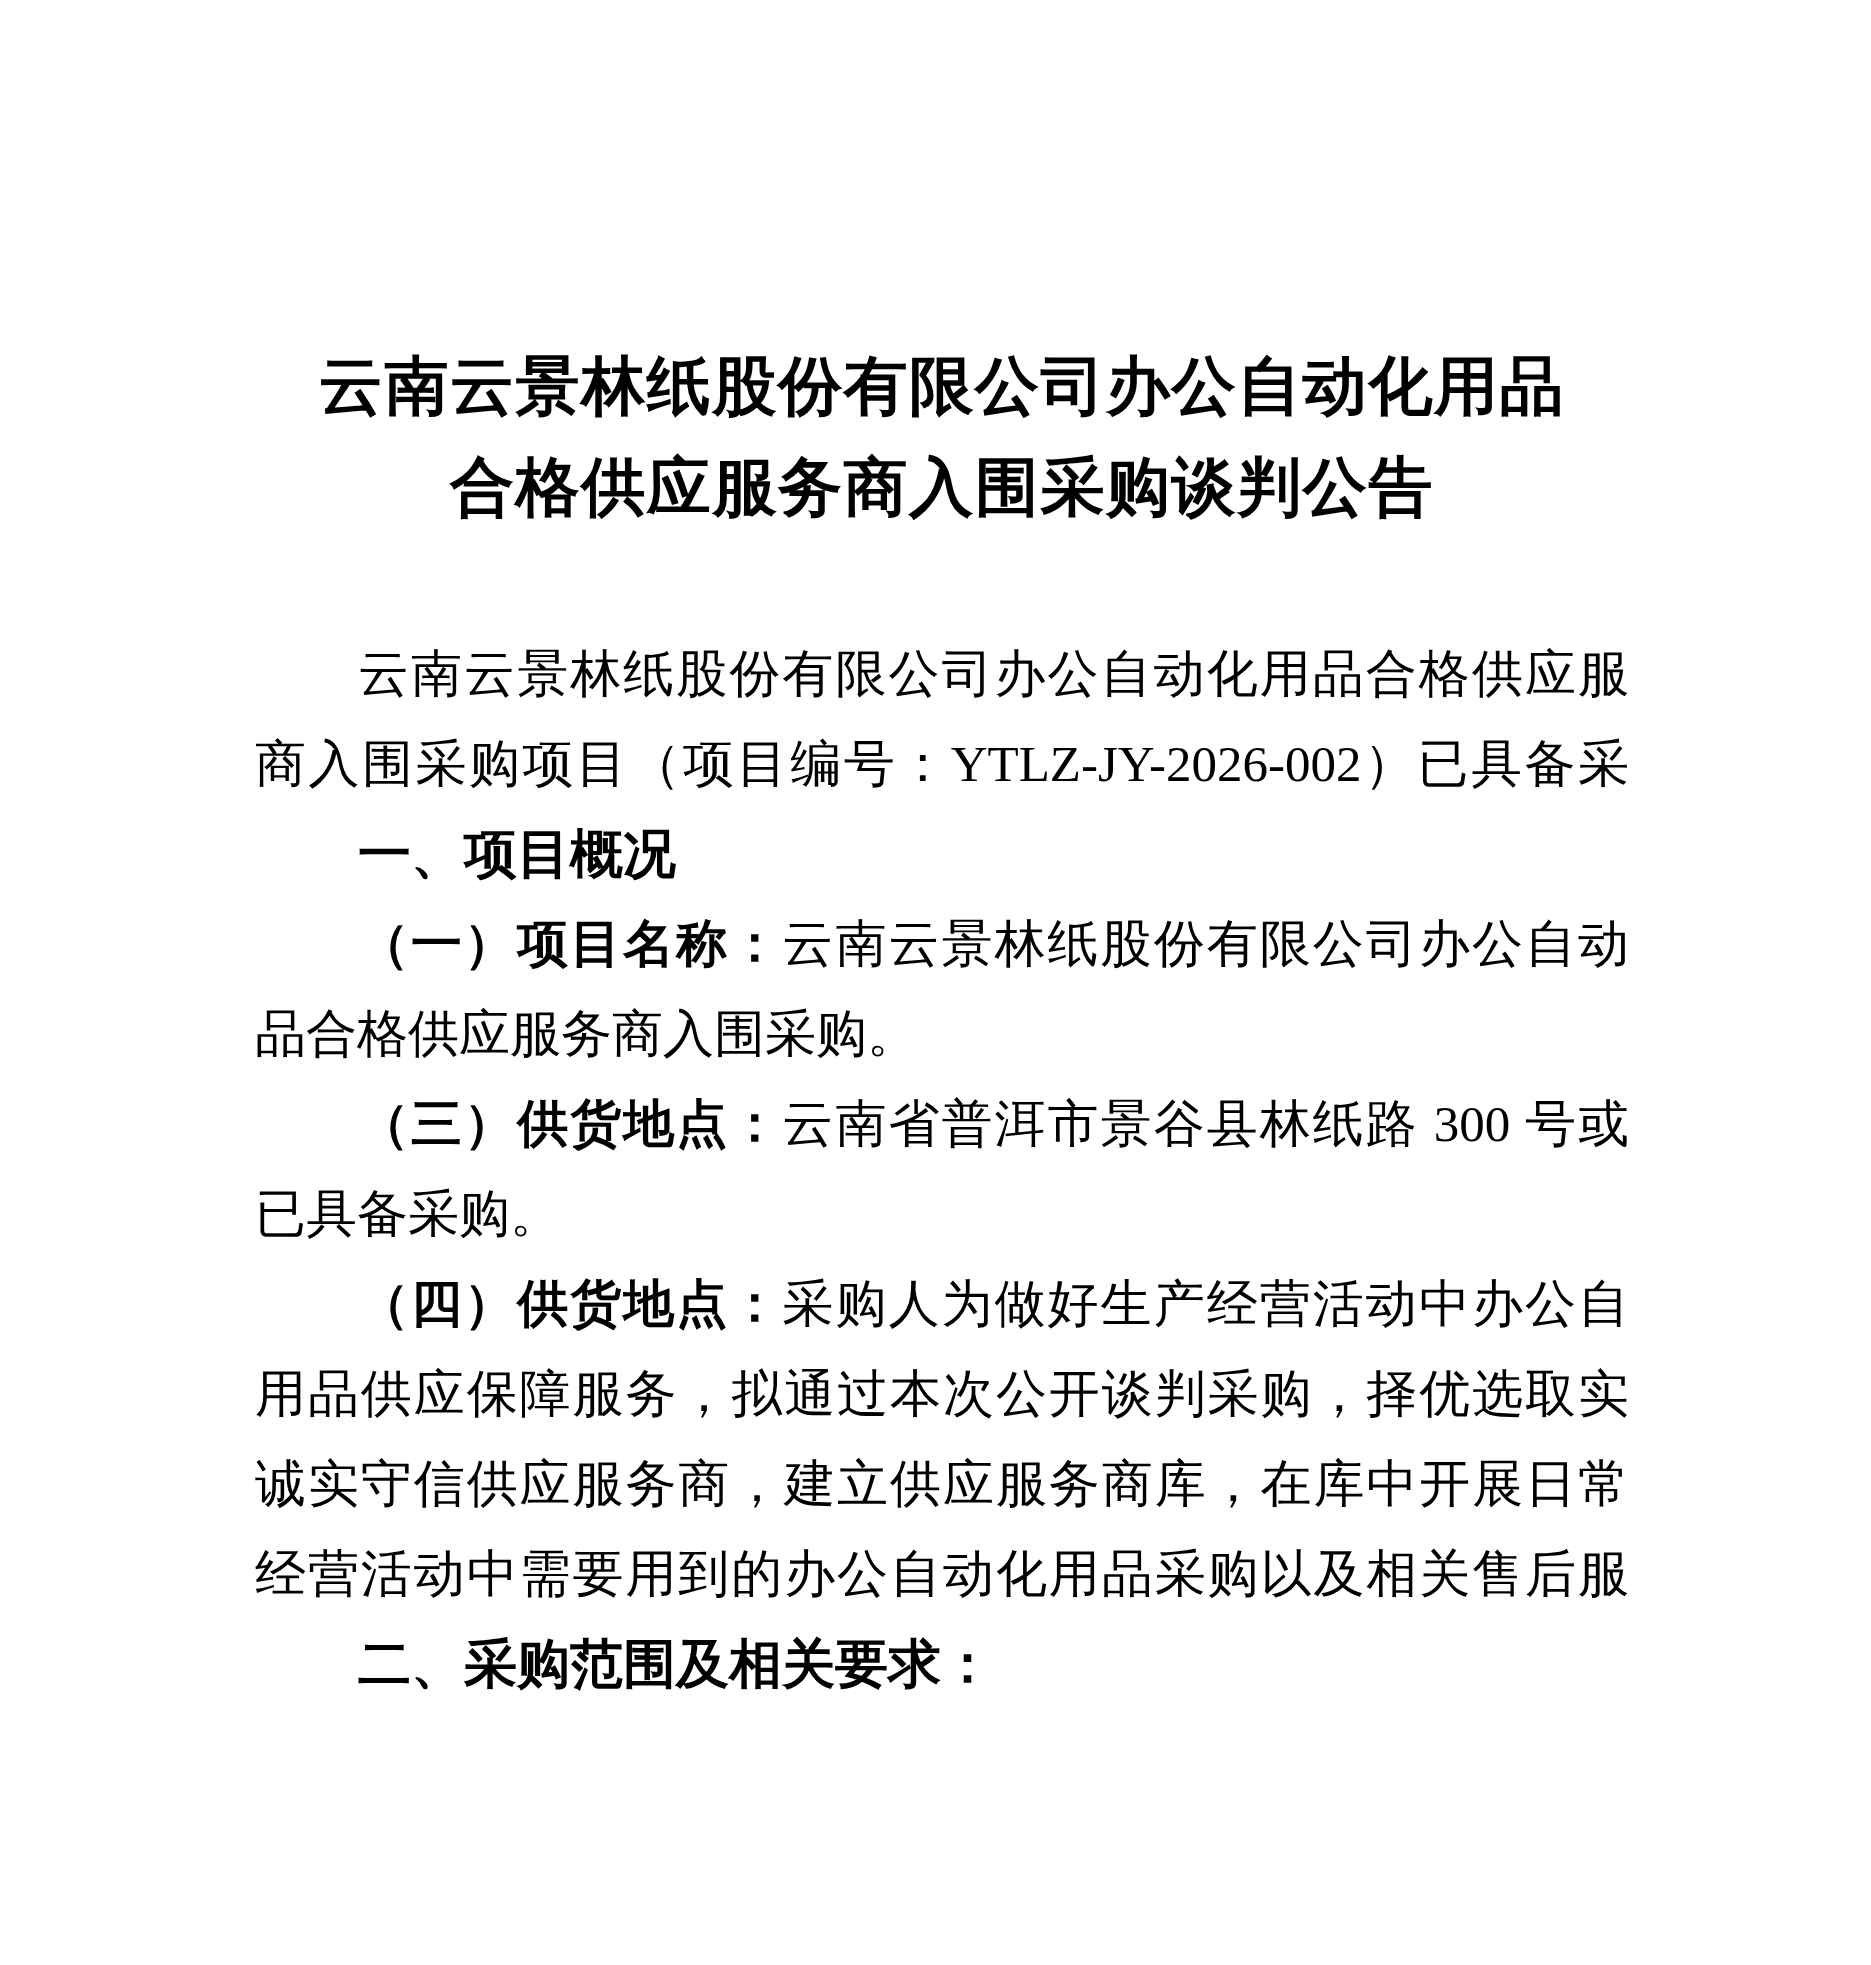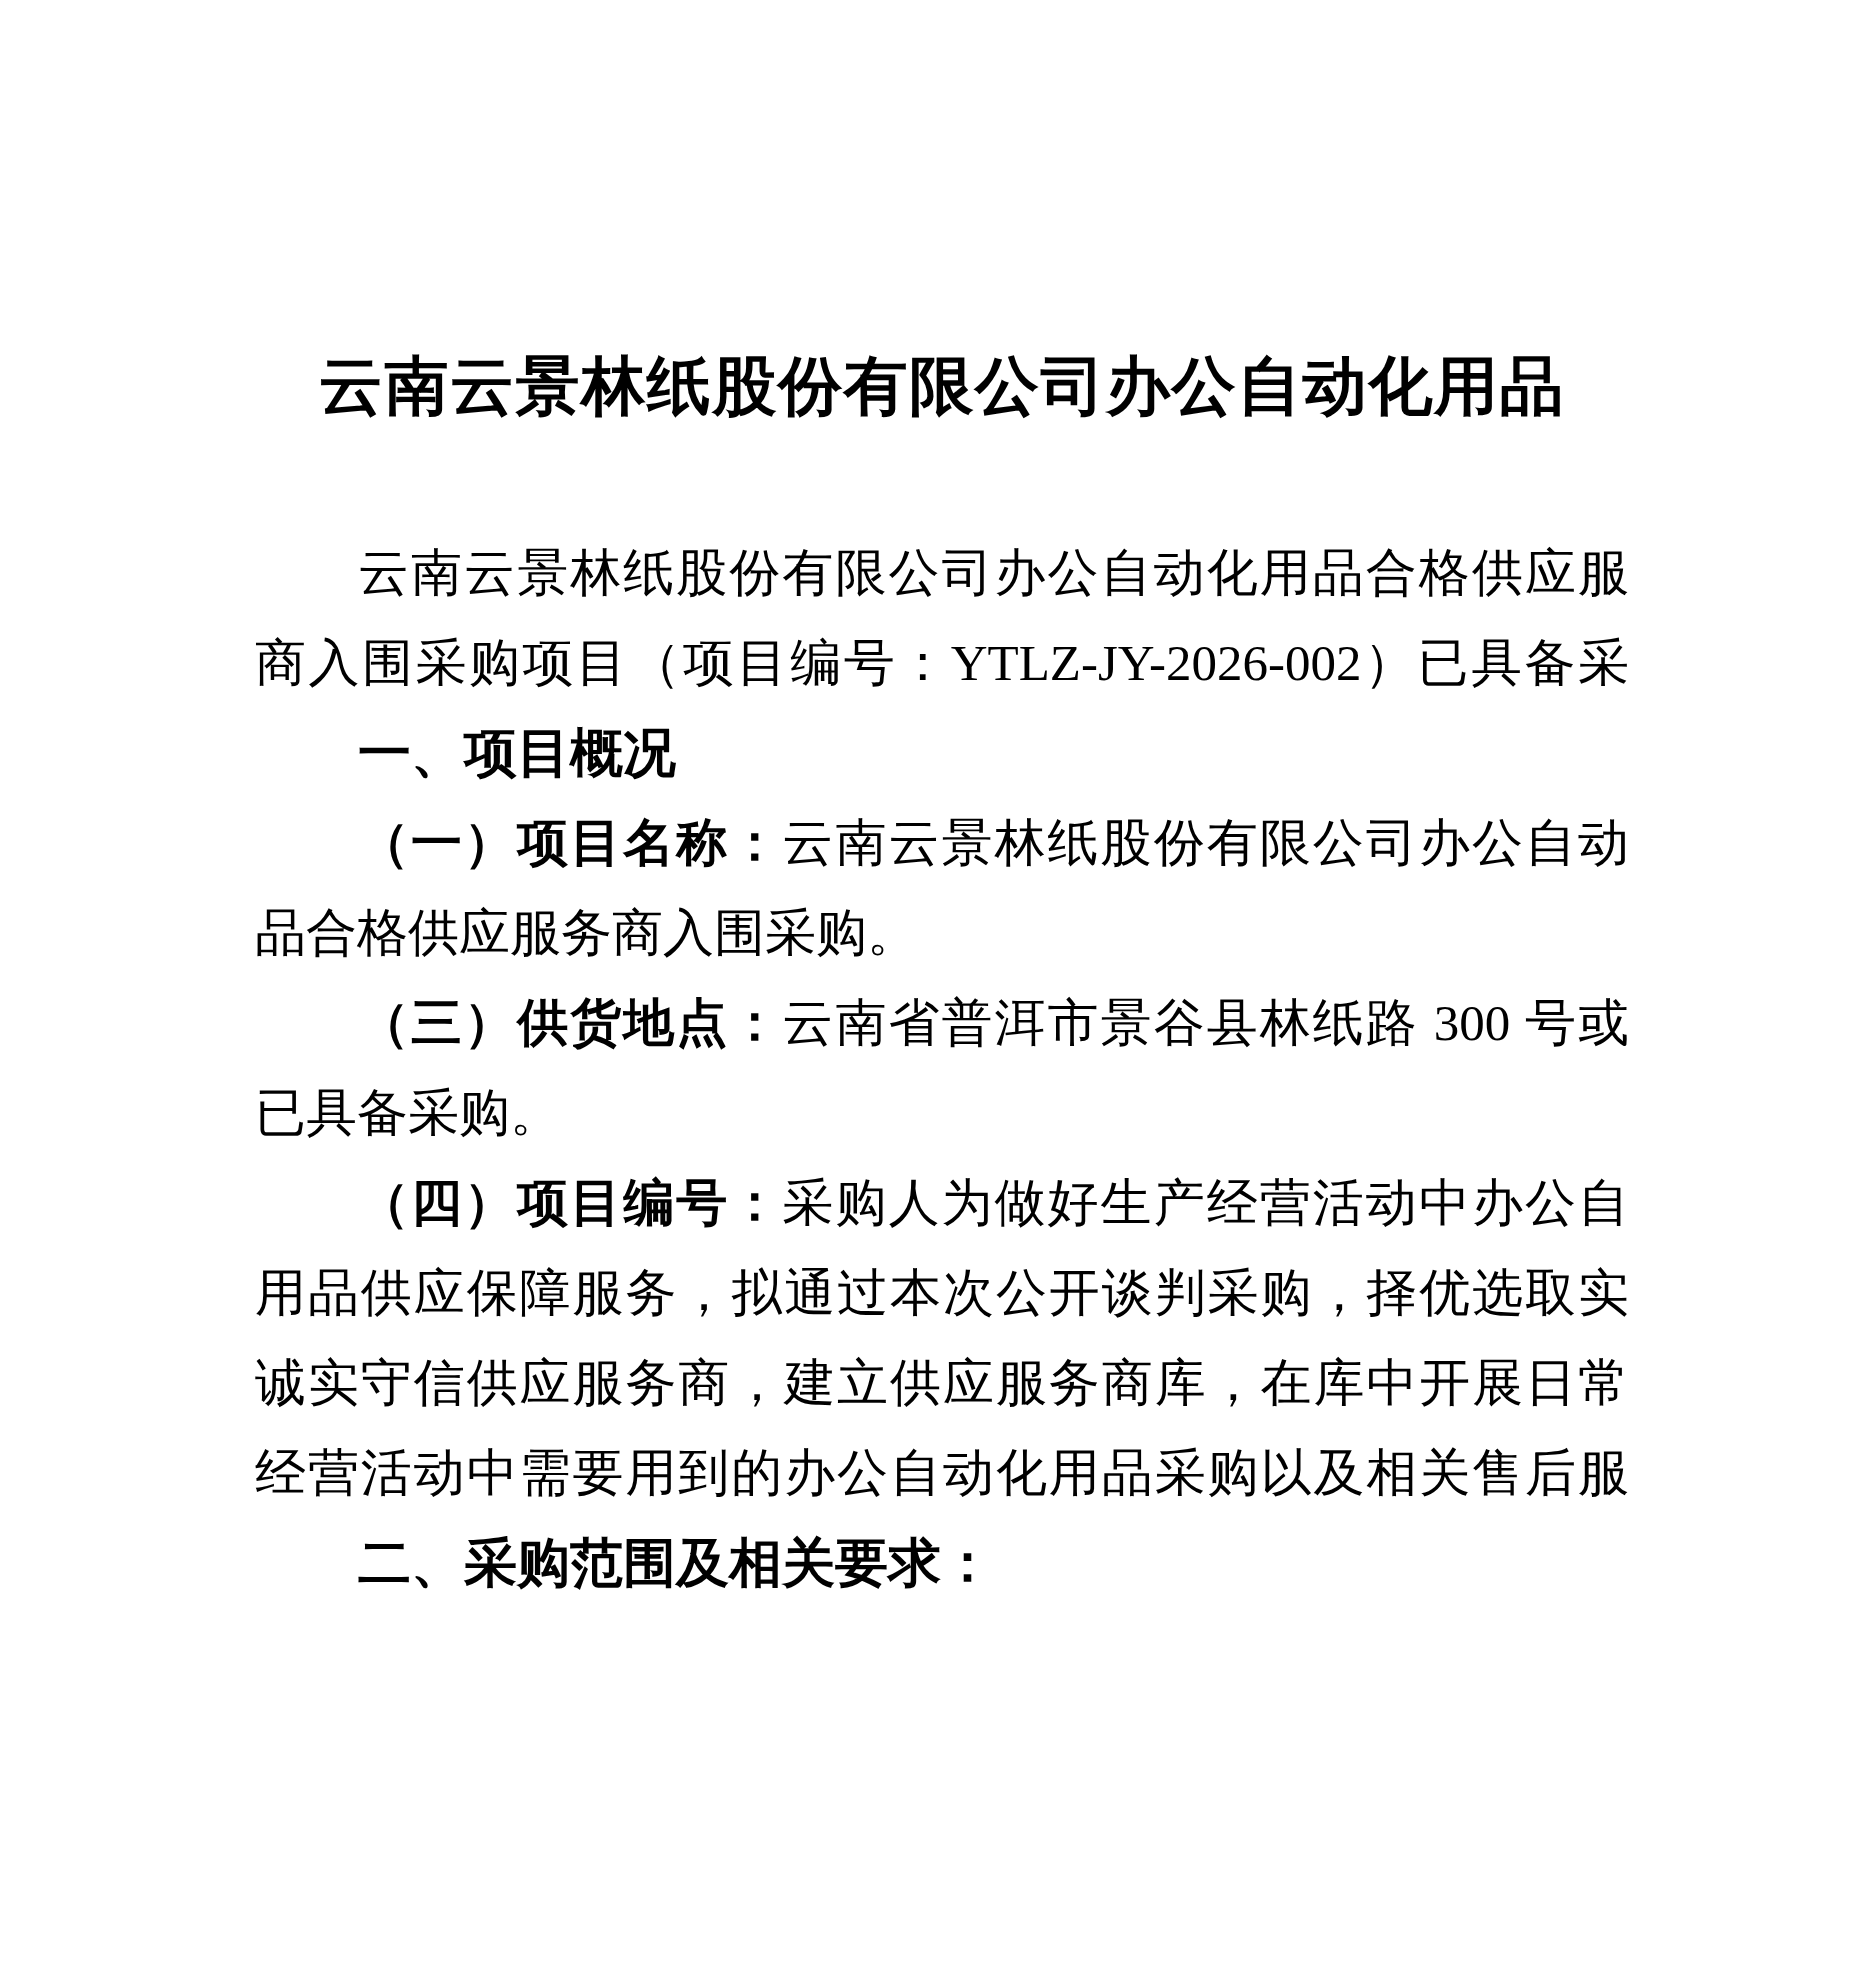--- a/index.html
+++ b/index.html
@@ -58,39 +58,40 @@
     font-size: 53px;
   }
 </style>
 </head>
 <body>
 
 <div class="page">
   <div class="content">
     <div class="title-block" id="title-block">
         <div class="title-line">云南云景林纸股份有限公司办公自动化用品</div>
+        <div class="title-line">合格供应服务商入围采购谈判公告</div>
       </div>
     <div class="body-block" id="body-block">
         <div class="para">
           <div class="line first"><span>云南云景林纸股份有限公司办公自动化用品合格供应服务</span></div>
           <div class="line"><span>商入围采购项目（项目编号：YTLZ-JY-2026-002）已具备采购</span></div>
         </div>
         <div class="para heading">
           <div class="line first last"><span class="lbl">一、项目概况</span></div>
         </div>
         <div class="para">
           <div class="line first"><span class="lbl">（一）项目名称：</span><span>云南云景林纸股份有限公司办公自动化用</span></div>
           <div class="line last"><span>品合格供应服务商入围采购。</span></div>
         </div>
         <div class="para">
           <div class="line first"><span class="lbl">（三）供货地点：</span><span>云南省普洱市景谷县林纸路 300 号或采购</span></div>
           <div class="line last"><span>已具备采购。</span></div>
         </div>
         <div class="para">
-          <div class="line first"><span class="lbl">（四）项目编号：</span><span>采购人为做好生产经营活动中办公自动化</span></div>
+          <div class="line first"><span class="lbl">（四）供货地点：</span><span>采购人为做好生产经营活动中办公自动化</span></div>
           <div class="line"><span>用品供应保障服务，拟通过本次公开谈判采购，择优选取实力强、</span></div>
           <div class="line"><span>诚实守信供应服务商，建立供应服务商库，在库中开展日常生产</span></div>
           <div class="line"><span>经营活动中需要用到的办公自动化用品采购以及相关售后服务</span></div>
         </div>
         <div class="para heading">
           <div class="line first last"><span class="lbl">二、采购范围及相关要求：</span></div>
         </div>
       </div>
 
   </div>

